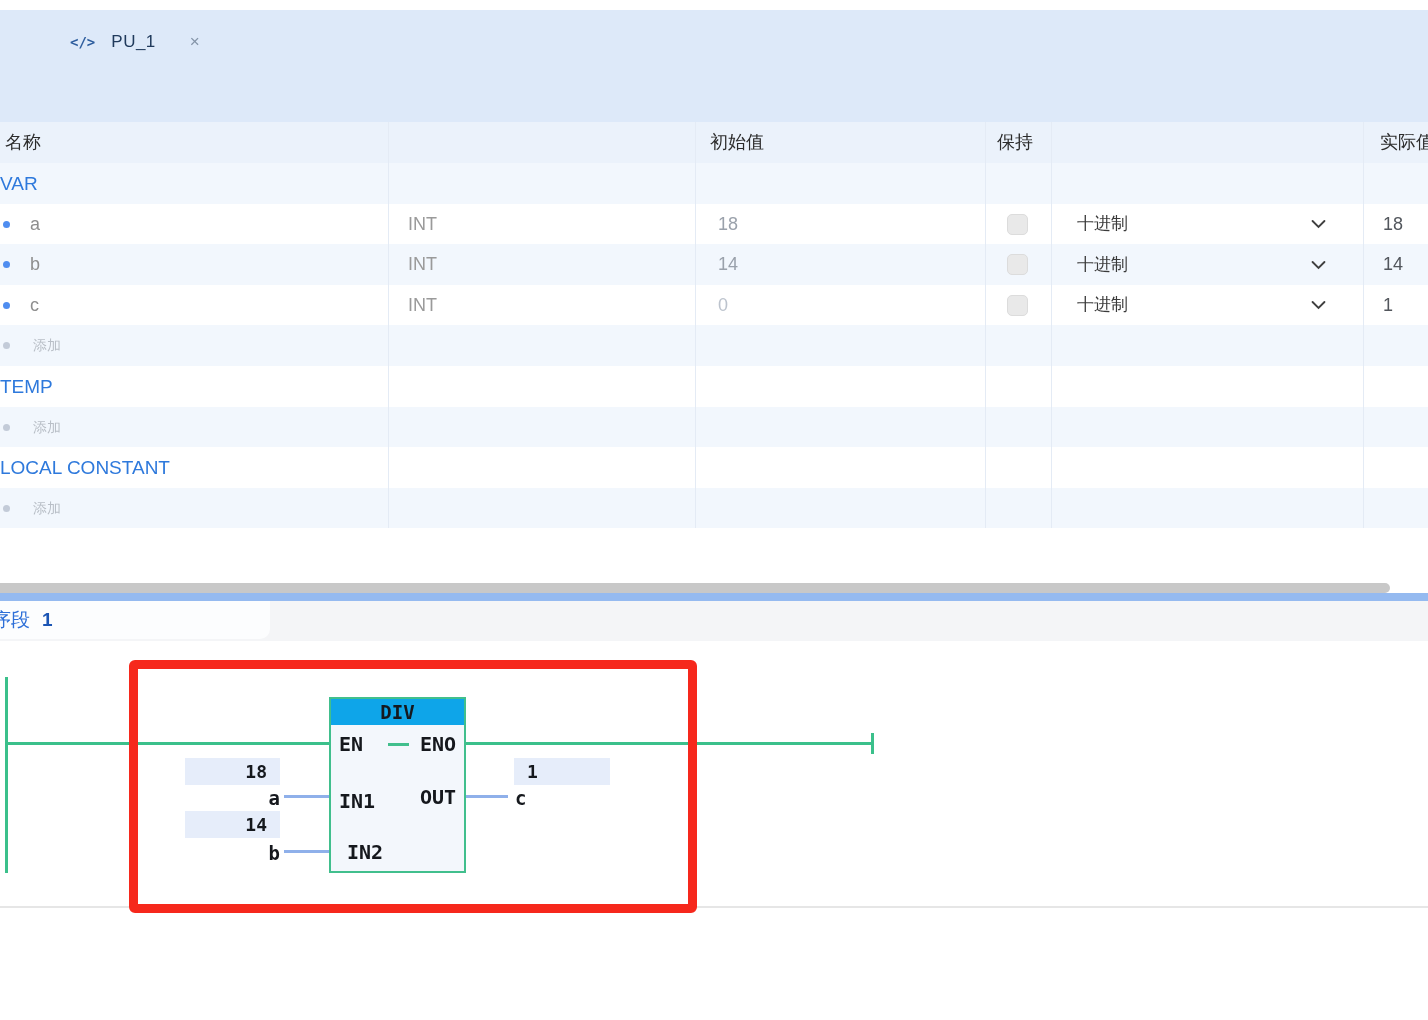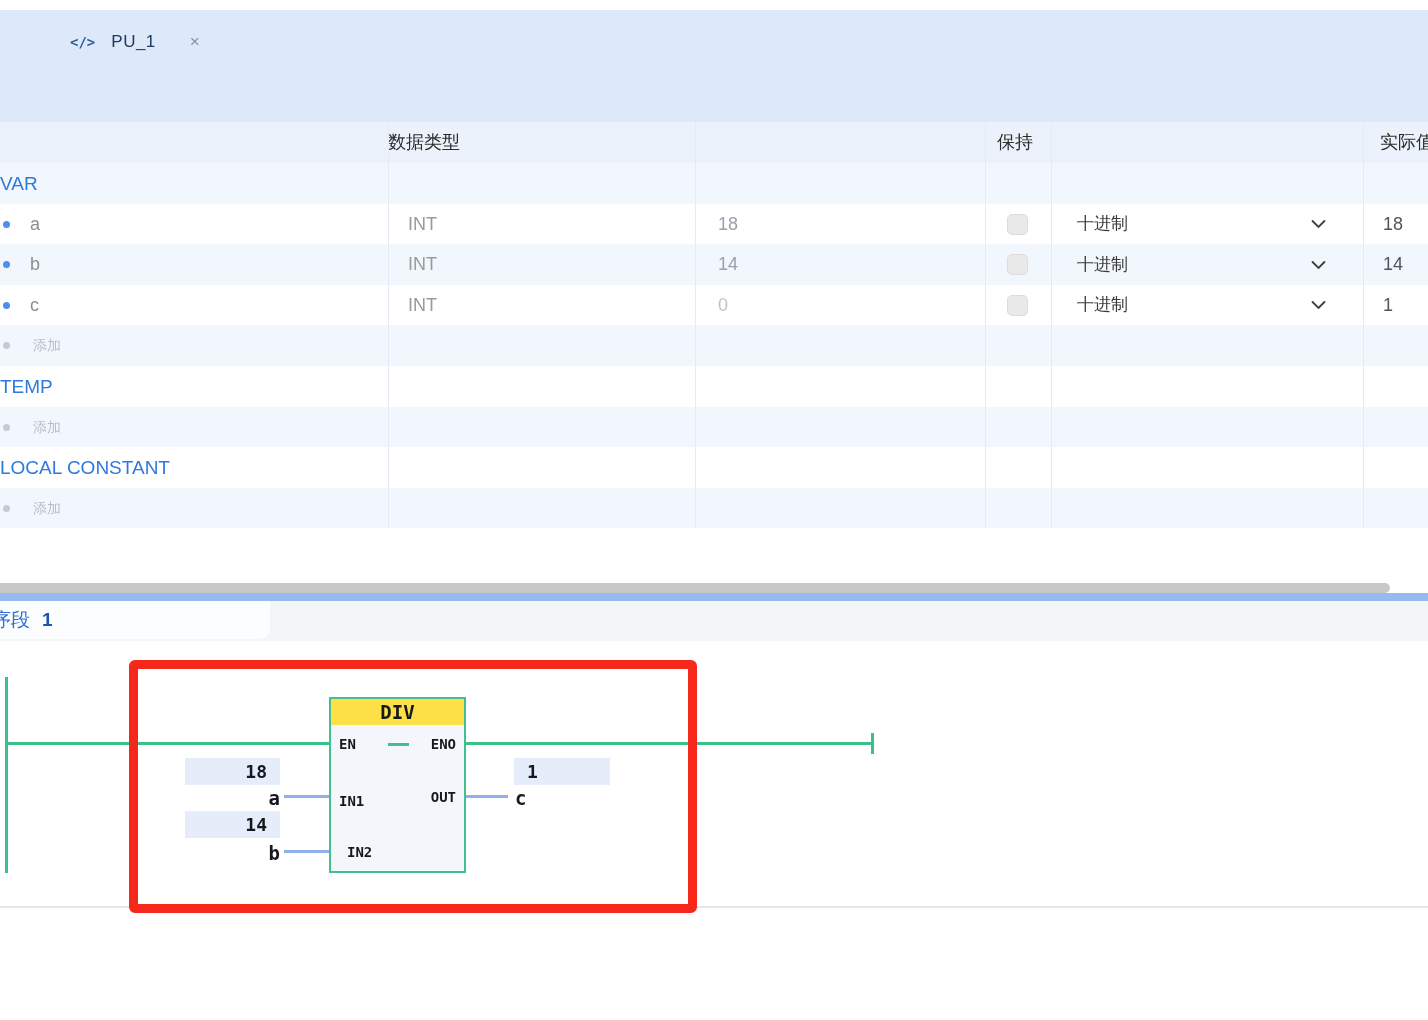--- a/index.html
+++ b/index.html
@@ -67,23 +67,23 @@
   .net-num{font-weight:bold;color:#1b55b4;margin-left:12px;}
 
   
   .rail{background:#3bc08b;}
   .wire{background:#8fb0ea;}
   .mono{font-family:"DejaVu Sans Mono",monospace;font-weight:bold;color:#15181d;}
   .badge{position:absolute;height:27px;line-height:27px;background:#e6edfa;font-size:18px;}
   .opname{position:absolute;font-size:19px;line-height:20px;cursor:pointer;}
   .fblock{left:329px;top:697px;width:137px;height:176px;background:#f3f7fc;
           border:2px solid #41bf8d;box-sizing:border-box;z-index:3;cursor:pointer;}
-  .fblock-head{position:absolute;left:0;top:0;width:100%;height:26px;background:#fde047;
+  .fblock-head{position:absolute;left:0;top:0;width:100%;height:26px;background:#0ea5e9;
                text-align:center;line-height:26px;font-size:19px;}
-  .pin{position:absolute;font-size:14px;line-height:22px;}
+  .pin{position:absolute;font-size:20px;line-height:22px;}
   .graydiv{left:0;top:906px;width:1428px;height:2px;background:#e6e6e6;z-index:1;}
   .annot{left:129px;top:660px;width:568px;height:253px;border:9px solid #f6281c;
          border-radius:6px;box-sizing:border-box;z-index:6;pointer-events:none;}
 </style>
 </head>
 <body>
 
 <div class="abs topstrip"></div>
 <div class="abs tabbar">
   <div class="abs tab">
@@ -180,21 +180,22 @@
   </div>
   <div class="tbtn ic-blue" style="left:680px">
     <svg width="28" height="28" viewBox="0 0 24 24" fill="none" stroke="currentColor" stroke-width="2.2" stroke-linecap="round">
         <circle cx="10.4" cy="10.4" r="6.2"></circle>
         <path d="M15.2 15.2L20 20"></path>
       </svg>
   </div>
 </div>
 
 <div class="abs vrow bg-head" style="top:122px;height:41px;">
-  <div class="cell c-type htext" style="line-height:41px;">数据类型</div>
+  <div class="cell c-name htext" style="line-height:41px;padding-left:5px;">名称</div>
+  <div class="cell c-init htext" style="line-height:41px;padding-left:15px;">初始值</div>
   <div class="cell c-keep htext" style="line-height:41px;padding-left:12px;">保持</div>
   <div class="cell c-act htext" style="line-height:41px;padding-left:17px;">实际值</div>
 </div>
 
 <div class="abs vrow bg-alt" style="top:163px;height:41px;">
   <div class="cell c-name section-label" style="line-height:41px;">VAR</div>
 </div>
 
 <div class="abs vrow bg-white" style="top:204px;height:40px;">
   <div class="cell c-name">

